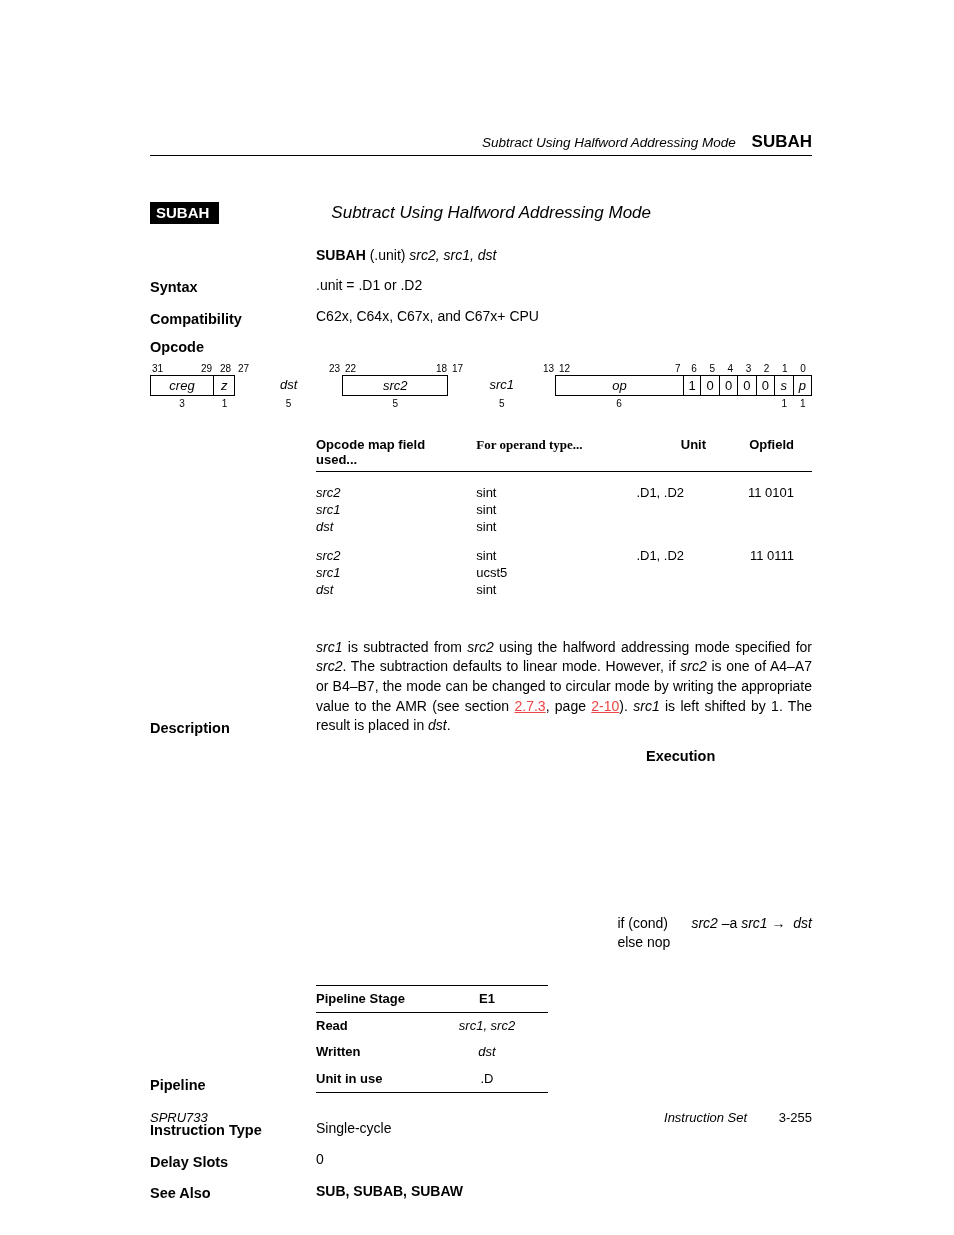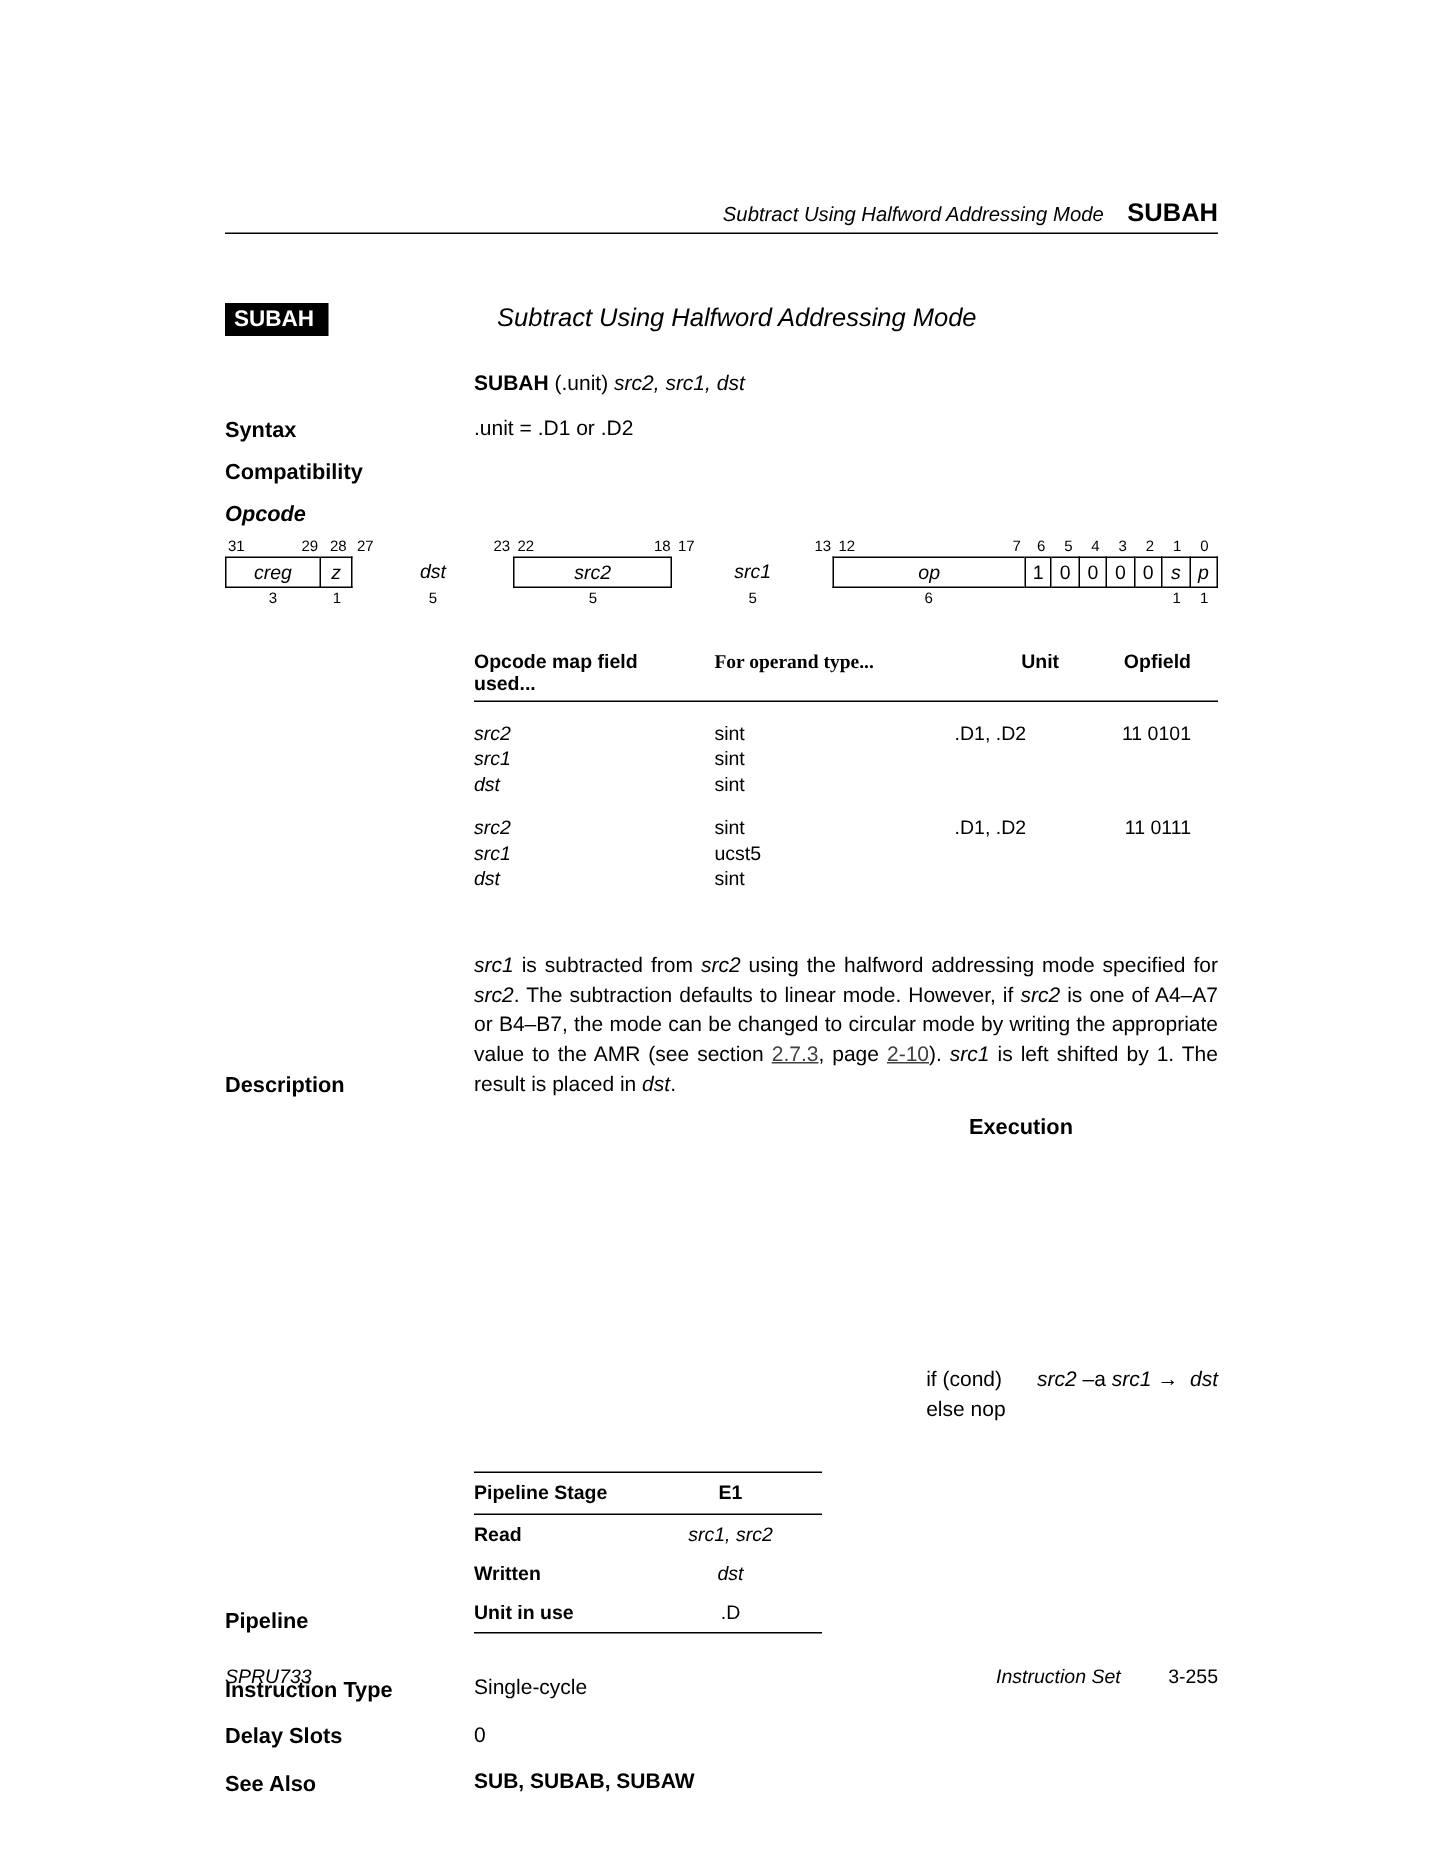--- a/index.html
+++ b/index.html
@@ -132,21 +132,21 @@
     position: absolute;
     bottom: 110px;
     left: 150px;
     right: 120px;
     display: flex;
     justify-content: space-between;
     font-size: 13px;
   }
   .footer .left { font-style: italic; }
   .footer .right .chap { font-style: italic; margin-right: 28px; }
-  a.link { color: #404040; text-decoration: underline; }
+  a.link { color: #ef4444; text-decoration: underline; }
   .nowrap { white-space: nowrap; }
 </style>
 </head>
 <body>
 
 <div class="page">
 
   <div class="running-head">
     <span>Subtract Using Halfword Addressing Mode</span>
     <span class="mnemonic">SUBAH</span>
@@ -167,23 +167,24 @@
       <span class="nowrap">
         <b>SUBAH</b><span> (.unit) </span><i>src2, src1, dst</i>
       </span>
       <div style="height:10px"></div>
       <span>.unit = .D1 or .D2</span>
     </div>
   </div>
 
   <div class="section" style="margin-top:6px;">
     <div class="label">Compatibility</div>
-  </div>
-
-  <div class="section" style="margin-top:6px; margin-bottom:4px;font-style:italic;">
+    <div class="content">C62x, C64x, C67x, and C67x+ CPU</div>
+  </div>
+
+  <div class="section" style="margin-top:6px; margin-bottom:4px;">
     <div class="label">Opcode</div>
     <div class="content"></div>
   </div>
 
   <div class="op-diagram">
 
     <div class="bit-nums">
       <div style="width:66px; text-align:left; padding-left:2px;">31</div>
       <div style="width:0px; position:relative;">
           <span style="position:absolute; left:-14px;">29</span>

